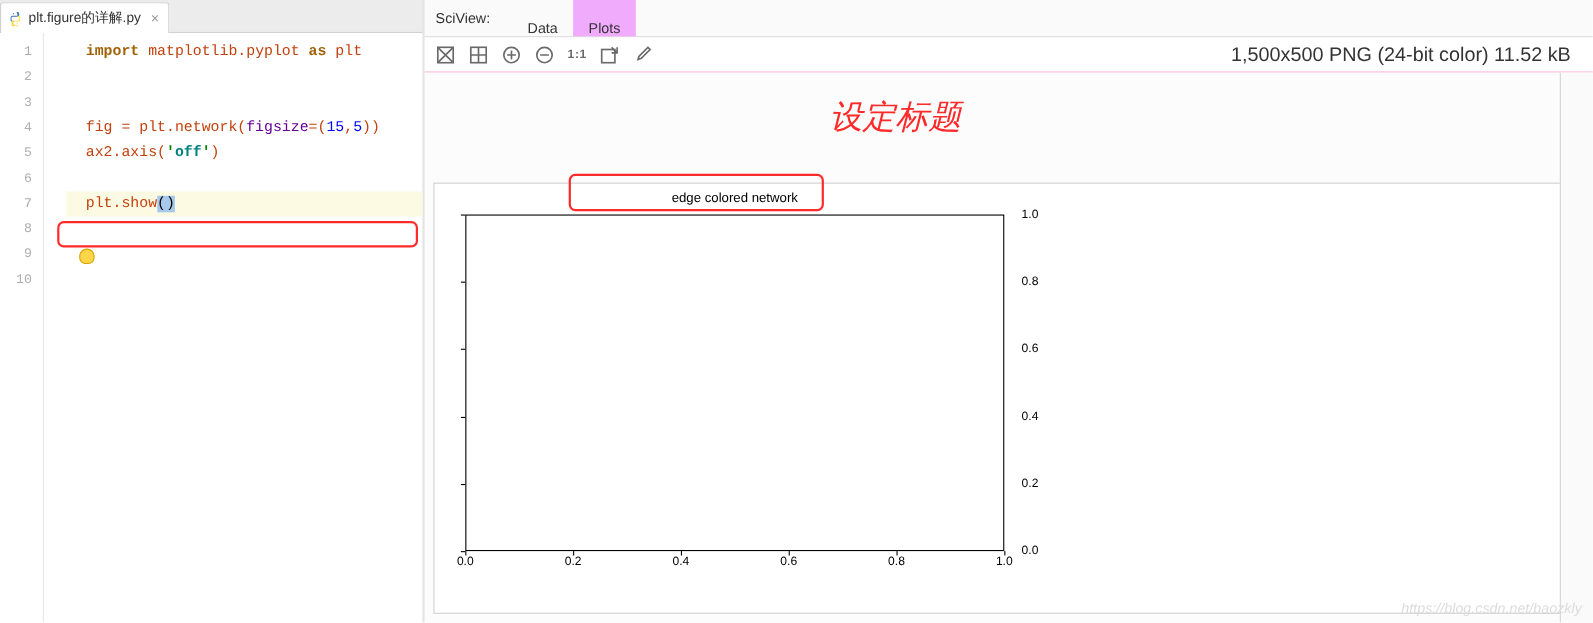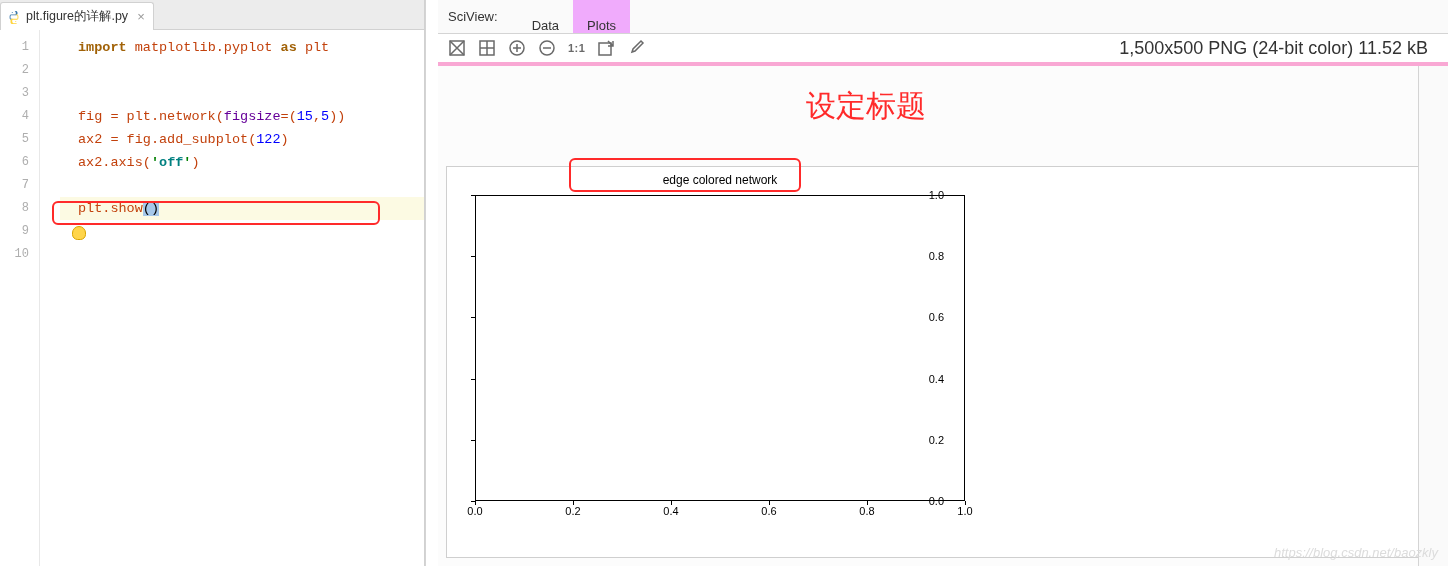--- a/index.html
+++ b/index.html
@@ -1,20 +1,20 @@
 <!DOCTYPE html>
 <html><head>
 <meta charset="utf-8">
 <style>
   * { box-sizing: border-box; margin: 0; padding: 0; }
   html, body { width: 1448px; height: 566px; font-family: Arial, sans-serif; font-size: 13px; background: #fff; overflow: hidden; }
   .root { display: flex; width: 100%; height: 100%; }
 
   
-  .editor-pane { width: 425px; height: 100%; border-right: 1px solid #d1d1d1; display: flex; flex-direction: column; background: #fff; }
+  .editor-pane { width: 385px; height: 100%; border-right: 1px solid #d1d1d1; display: flex; flex-direction: column; background: #fff; }
   .tab-bar { height: 30px; background: #ececec; border-bottom: 1px solid #d1d1d1; display: flex; align-items: flex-end; }
   .tab { background: #fff; border: 1px solid #d1d1d1; border-bottom: none; height: 28px; display: flex; align-items: center; padding: 0 8px 0 6px; gap: 5px; font-size: 12.5px; color: #333; border-radius: 3px 3px 0 0; position: relative; top: 1px; }
   .py-icon { width: 14px; height: 14px; display: inline-block; position: relative; }
   .py-icon svg { width: 14px; height: 14px; }
   .tab-close { font-size: 13px; color: #999; padding-left: 4px; }
 
   .code-area { flex: 1; display: flex; background: #fff; position: relative; }
   .gutter { width: 40px; background: #fff; border-right: 1px solid #e8e8e8; padding-top: 6px; }
   .gutter .ln { height: 23px; line-height: 23px; text-align: right; padding-right: 10px; color: #aeaeae; font-size: 12px; font-family: Consolas, "Courier New", monospace; }
   .breakpoint-strip { width: 20px; background: #fff; }
@@ -35,34 +35,34 @@
     left: 52px; top: 171px; width: 328px; height: 24px;
     pointer-events: none;
   }
   .bulb {
     position: absolute; left: 72px; top: 196px; width: 14px; height: 14px;
     background: #ffd54a; border-radius: 50% 50% 40% 40%;
     border: 1px solid #d9a400;
   }
 
   
-  .sciview-pane { flex: 1; display: flex; flex-direction: column; background: #fff; border-left: 1px solid #d4d4d4; position: relative; padding-left: 12px; }
+  .sciview-pane { flex: 1; display: flex; flex-direction: column; background: #fff; border-left: 1px solid #d4d4d4; position: relative; }
   .sv-header { height: 34px; display: flex; align-items: center; border-bottom: 1px solid #d4d4d4; padding-left: 10px; background: #fafafa; }
   .sv-title { font-size: 13px; color: #333; margin-right: 20px; }
   .sv-tab { padding: 0 14px; height: 100%; display: flex; align-items: flex-end; font-size: 13px; color: #333; }
   .sv-tab.active { background: #f0abfc; }
 
-  .sv-toolbar { height: 32px; border-bottom: 4px solid #f9a8d4; display: flex; align-items: center; padding: 0 10px; gap: 12px; background: #fff; }
+  .sv-toolbar { height: 32px; border-bottom: 1px solid #f9a8d4; display: flex; align-items: center; padding: 0 10px; gap: 12px; background: #fff; }
   .tb-icon { width: 18px; height: 18px; display: flex; align-items: center; justify-content: center; color: #6a6a6a; }
   .tb-icon svg { width: 18px; height: 18px; stroke: #6a6a6a; fill: none; stroke-width: 1.5; }
   .tb-text { font-size: 11px; color: #6a6a6a; font-weight: bold; letter-spacing: 0.5px; }
   .sv-info { margin-left: auto; font-size: 18px; color: #333; padding-right: 10px; }
 
   .sv-canvas { flex: 1; position: relative; background: #fcfcfc; }
-  .annot { position: absolute; left: 368px; top: 20px; color: #ff2a2a; font-size: 30px; font-family: "Microsoft YaHei", sans-serif; }
+  .annot { position: absolute; left: 368px; top: 20px; color: #ff2a2a; font-size: 30px; font-family: "Microsoft YaHei", sans-serif; font-style: italic; }
 
   .plot-frame { position: absolute; left: 8px; top: 100px; right: 8px; bottom: 8px; background: #fff; border: 1px solid #cfcfcf; }
   .plot-inner { position: absolute; left: 28px; top: 28px; width: 490px; height: 306px; border: 1px solid #000; }
   .plot-title { position: absolute; left: 28px; top: 6px; width: 490px; text-align: center; font-size: 12px; color: #000; }
   .ytick { position: absolute; right: 495px; font-size: 11px; color: #000; transform: translateY(-50%); }
   .xtick { position: absolute; top: 338px; font-size: 11px; color: #000; transform: translateX(-50%); }
   .tickmark-y { position: absolute; width: 4px; height: 1px; background: #000; left: 24px; }
   .tickmark-x { position: absolute; width: 1px; height: 4px; background: #000; top: 334px; }
 
   .red-box-title {
@@ -109,21 +109,20 @@
         <div class="ln">8</div>
         <div class="ln">9</div>
         <div class="ln">10</div>
       </div>
       <div class="breakpoint-strip"></div>
       <div class="code" id="code-lines">
           <div class="line"><span class="kw">import</span> <span class="ident">matplotlib.pyplot</span> <span class="kw">as</span> <span class="ident">plt</span></div>
           <div class="line"></div>
           <div class="line"></div>
           <div class="line"><span class="ident">fig = plt.network(</span><span style="color: rgb(102, 0, 153);">figsize</span><span class="ident">=(</span><span class="num">15</span><span class="ident">,</span><span class="num">5</span><span class="ident">))</span></div>
-          <div class="line"><span class="ident">ax2 = fig.add_subplot(</span><span class="num">122</span><span class="ident">)</span></div>
           <div class="line"><span class="ident">ax2.axis(</span><span class="str-q">'</span><span class="str">off</span><span class="str-q">'</span><span class="ident">)</span></div>
           <div class="line"></div>
           <div class="line hl-line"><span class="ident">plt.show</span><span class="sel">()</span></div>
         </div>
       <div class="red-box-code"></div>
       <div class="bulb"></div>
     </div>
   </div>
 
   <div class="sciview-pane">

